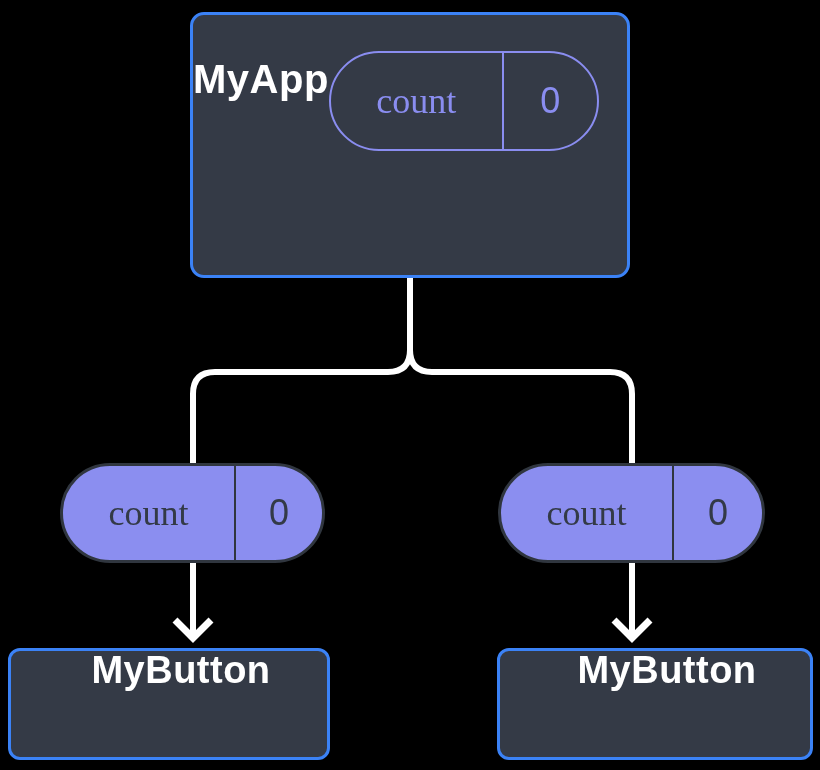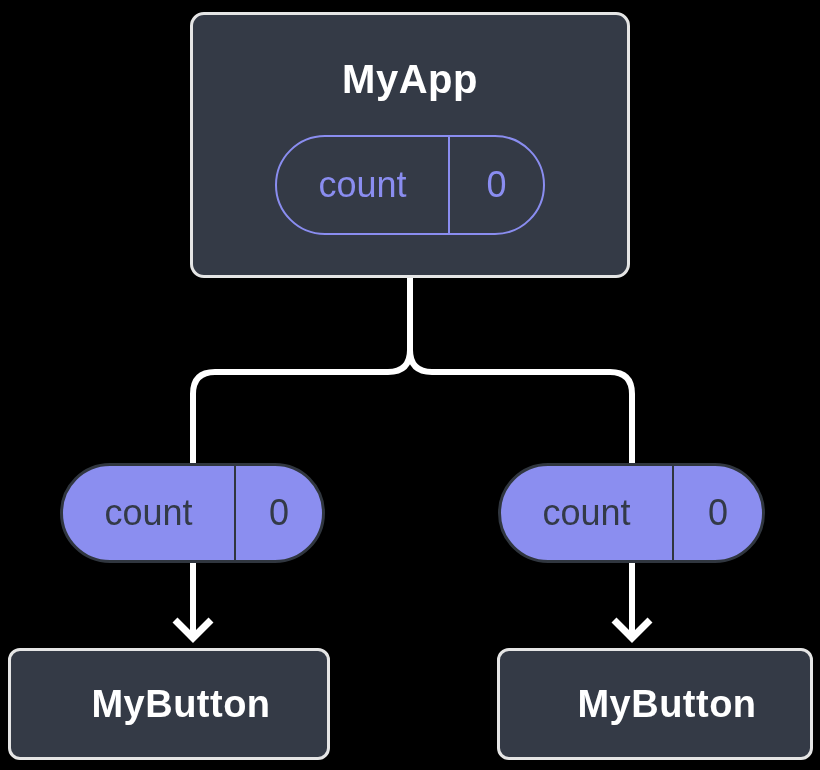--- a/index.html
+++ b/index.html
@@ -26,26 +26,26 @@
     stroke: #FFFFFF;
     stroke-width: 6;
   }
   svg.connectors path.head {
     stroke-width: 7;
     stroke-linejoin: miter;
   }
   .node {
     position: absolute;
     background: #343A46;
-    border: 3px solid #e5e5e5;
+    border: 3px solid #3b82f6;
     box-sizing: border-box;
     z-index: 1;
     display: flex;
-    flex-direction: column;
-    align-items: center;
+    flex-direction: row;
+    align-items: flex-start;
   }
   .node-title {
     color: #FFFFFF;
     font-weight: 600;
     letter-spacing: 0.5px;
   }
   .node.root {
     left: 190px; top: 12px;
     width: 440px; height: 266px;
     border-radius: 14px;
@@ -74,21 +74,21 @@
     border-radius: 50px;
     height: 100px;
     z-index: 1;
     font-size: 36px;
   }
   .pill .pill-section {
     display: flex;
     align-items: center;
     justify-content: center;
   }
-  .pill .pill-section.label { width: 171px; }
+  .pill .pill-section.label { width: 171px; font-family: Liberation Serif, serif; }
   .pill .pill-section.value { flex: 1; }
 
   .pill.outlined {
     margin-top: 36px;
     width: 270px;
     border: 2.5px solid #8A8DF0;
     background: transparent;
     color: #8A8DF0;
   }
   .pill.outlined .pill-section.label { border-right: 2.5px solid #8A8DF0; }

